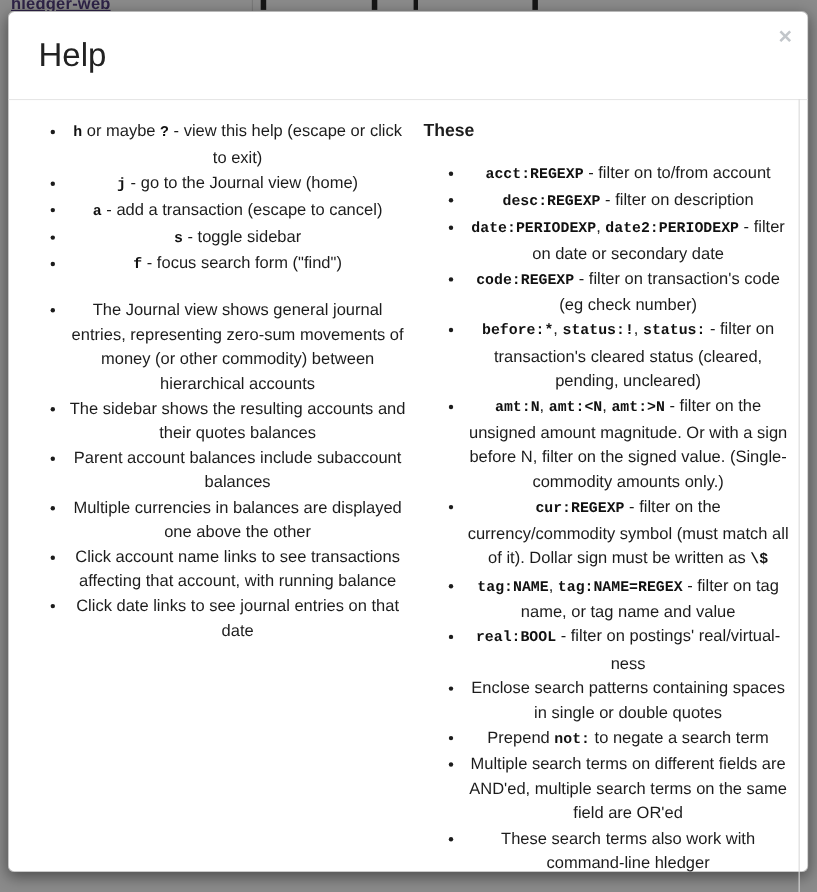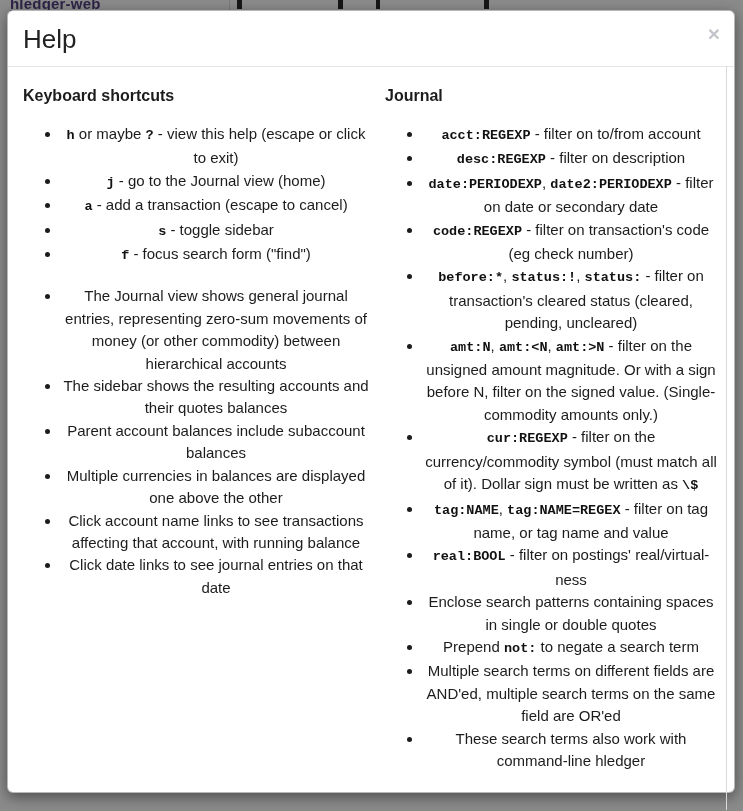--- a/index.html
+++ b/index.html
@@ -24,21 +24,21 @@
   .modal{
     position:absolute;left:7px;top:10px;width:728px;height:783px;
     background:#fff;border:1px solid rgba(0,0,0,.28);border-radius:6px;
     box-shadow:0 4px 14px rgba(0,0,0,.45);
     box-sizing:border-box;color:#1f1f1f;
   }
   .modal-header{
     position:relative;padding:13px 15px 12px;border-bottom:1px solid #e6e6e6;
   }
   .modal-title{
-    margin:0;font-size:26px;line-height:30px;font-weight:400;color:#222;
+    margin:12px;font-size:30px;line-height:30px;font-weight:400;color:#222;
   }
   .close-btn{
     position:absolute;top:12px;right:14px;border:0;background:none;padding:0;
     font-size:21px;line-height:21px;font-weight:bold;color:#c2c6ca;cursor:pointer;
     font-family:"Liberation Sans",sans-serif;
   }
   .modal-body{
     position:relative;display:flex;padding:18px 15px 20px;box-sizing:border-box;
   }
   .modal-body::after{
@@ -74,39 +74,38 @@
   <div class="frag f4"></div>
 </div>
 
 <div class="modal">
   <div class="modal-header">
     <h2 class="modal-title">Help</h2>
     <button class="close-btn">×</button>
   </div>
   <div class="modal-body">
     <div class="col left" id="col-left">
-        <h4>Keyboard shortcuts</h4>
         <ul>
           <li><code>h</code> or maybe <code>?</code> - view this help (escape or click to exit)</li>
           <li><code>j</code> - go to the Journal view (home)</li>
           <li><code>a</code> - add a transaction (escape to cancel)</li>
           <li><code>s</code> - toggle sidebar</li>
           <li><code>f</code> - focus search form ("find")</li>
         </ul>
         <ul>
           <li>The Journal view shows general journal entries, representing zero-sum movements of money (or other commodity) between hierarchical accounts</li>
           <li>The sidebar shows the resulting accounts and their quotes balances</li>
           <li>Parent account balances include subaccount balances</li>
           <li>Multiple currencies in balances are displayed one above the other</li>
           <li>Click account name links to see transactions affecting that account, with running balance</li>
           <li>Click date links to see journal entries on that date</li>
         </ul>
       </div>
     <div class="col right" id="col-right">
-        <h4>Journal</h4>
+        <h4>These</h4>
         <ul>
           <li><code>acct:REGEXP</code> - filter on to/from account</li>
           <li><code>desc:REGEXP</code> - filter on description</li>
           <li><code>date:PERIODEXP</code>, <code>date2:PERIODEXP</code> - filter on date or secondary date</li>
           <li><code>code:REGEXP</code> - filter on transaction's code (eg check number)</li>
           <li><code>before:*</code>, <code>status:!</code>, <code>status:</code> - filter on transaction's cleared status (cleared, pending, uncleared)</li>
           <li><code>amt:N</code>, <code>amt:&lt;N</code>, <code>amt:&gt;N</code> - filter on the unsigned amount magnitude. Or with a sign before N, filter on the signed value. (Single-commodity amounts only.)</li>
           <li><code>cur:REGEXP</code> - filter on the currency/commodity symbol (must match all of it). Dollar sign must be written as <code>\$</code></li>
           <li><code>tag:NAME</code>, <code>tag:NAME=REGEX</code> - filter on tag name, or tag name and value</li>
           <li><code>real:BOOL</code> - filter on postings' real/virtual-ness</li>

